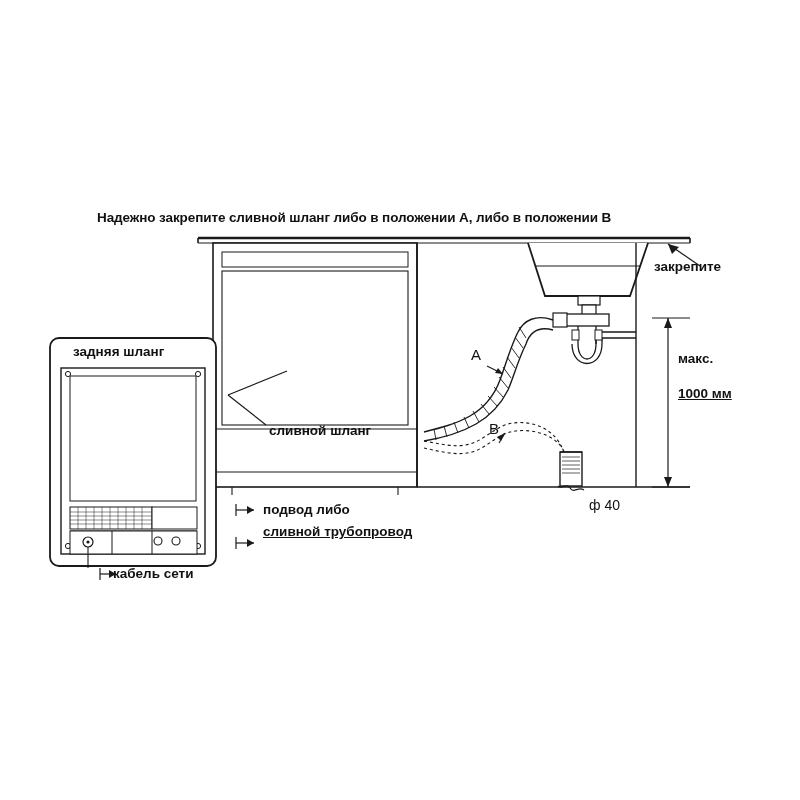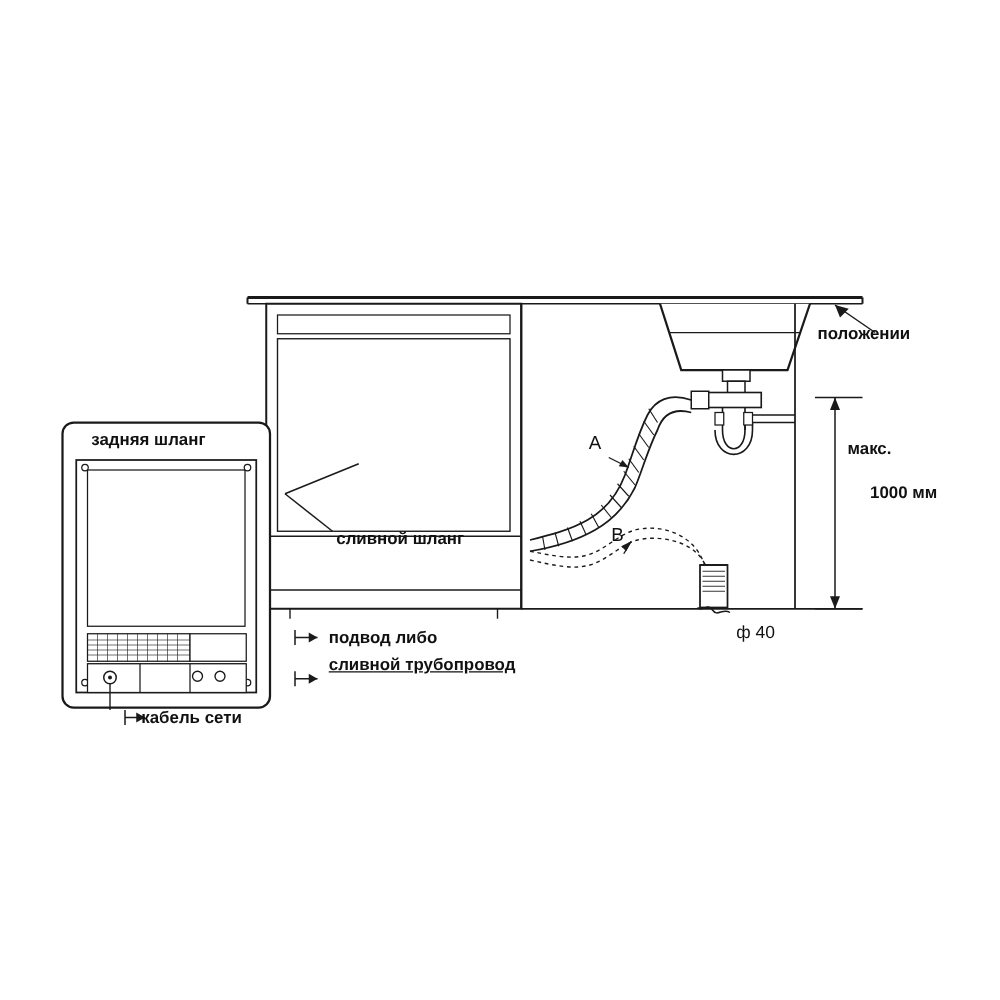--- a/index.html
+++ b/index.html
@@ -235,36 +235,37 @@
       <line x1="560" y1="452" x2="582" y2="452" stroke="#1a1a1a" stroke-width="1.4"></line>
     </g>
 
     <g>
       <line x1="198" y1="238" x2="198" y2="243" stroke="#1a1a1a" stroke-width="1.6"></line>
       <line x1="690" y1="238" x2="690" y2="243" stroke="#1a1a1a" stroke-width="1.6"></line>
     </g>
 
   </svg>
 
-
-  <div class="lbl t-main" style="left:654px; top:259px;">положении</div>
+  <div class="lbl t-title" style="left:97px; top:210px;">Надежно закрепите сливной шланг либо в положении A, либо в положении B</div>
+
+  <div class="lbl t-main" style="left:654px; top:259px;">закрепите</div>
 
   <div class="lbl t-main" style="left:73px; top:344px;">задняя шланг</div>
 
   <div class="lbl t-main" style="left:269px; top:423px;">сливной шланг</div>
 
   <div class="lbl t-main" style="left:263px; top:502px;">подвод либо</div>
 
   <div class="lbl t-main" style="left:263px; top:524px;text-decoration:underline;">сливной трубопровод</div>
 
   <div class="lbl t-main" style="left:113px; top:566px;">кабель сети</div>
 
   <div class="lbl t-main" style="left:678px; top:351px;text-align:center;">макс.</div>
 
-  <div class="lbl t-main" style="left:696px; top:386px;">1000 мм</div>
+  <div class="lbl t-main" style="left:678px; top:386px;text-decoration:underline;">1000 мм</div>
 
   <div class="lbl t-small" style="left:589px; top:497px;">ф 40</div>
 
   <div class="lbl t-italic" style="left:471px; top:346px;">A</div>
 
   <div class="lbl t-italic" style="left:489px; top:420px;">B</div>
 
 </div>
 
 </body></html>

